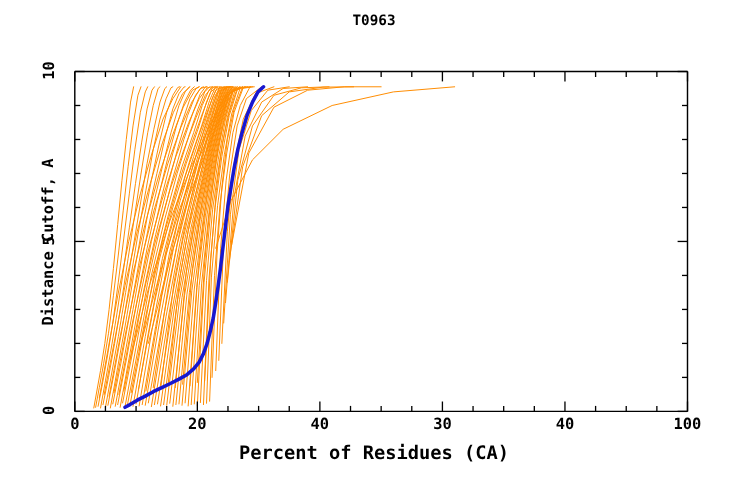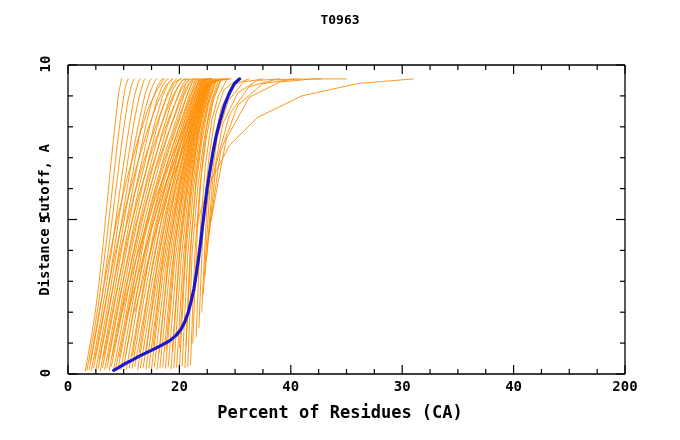--- a/index.html
+++ b/index.html
@@ -194,20 +194,20 @@
 
   <div class="xlabel-text">Percent of Residues (CA)</div>
   <div class="ylabel-text">Distance Cutoff, A</div>
 
   <div id="xticklabels">
       <div class="xtick-label" style="left: 43px;">0</div>
       <div class="xtick-label" style="left: 154.4px;">20</div>
       <div class="xtick-label" style="left: 265.8px;">40</div>
       <div class="xtick-label" style="left: 377.2px;">30</div>
       <div class="xtick-label" style="left: 488.6px;">40</div>
-      <div class="xtick-label" style="left: 600px;">200</div>
+      <div class="xtick-label" style="left: 600px;">100</div>
     </div>
   <div id="yticklabels">
       <div class="ytick-label" style="left: 30px; top: 365px;">0</div>
       <div class="ytick-label" style="left: 30px; top: 210.5px;">5</div>
       <div class="ytick-label" style="left: 30px; top: 56px;">10</div>
     </div>
 </div>
 
 </body></html>

